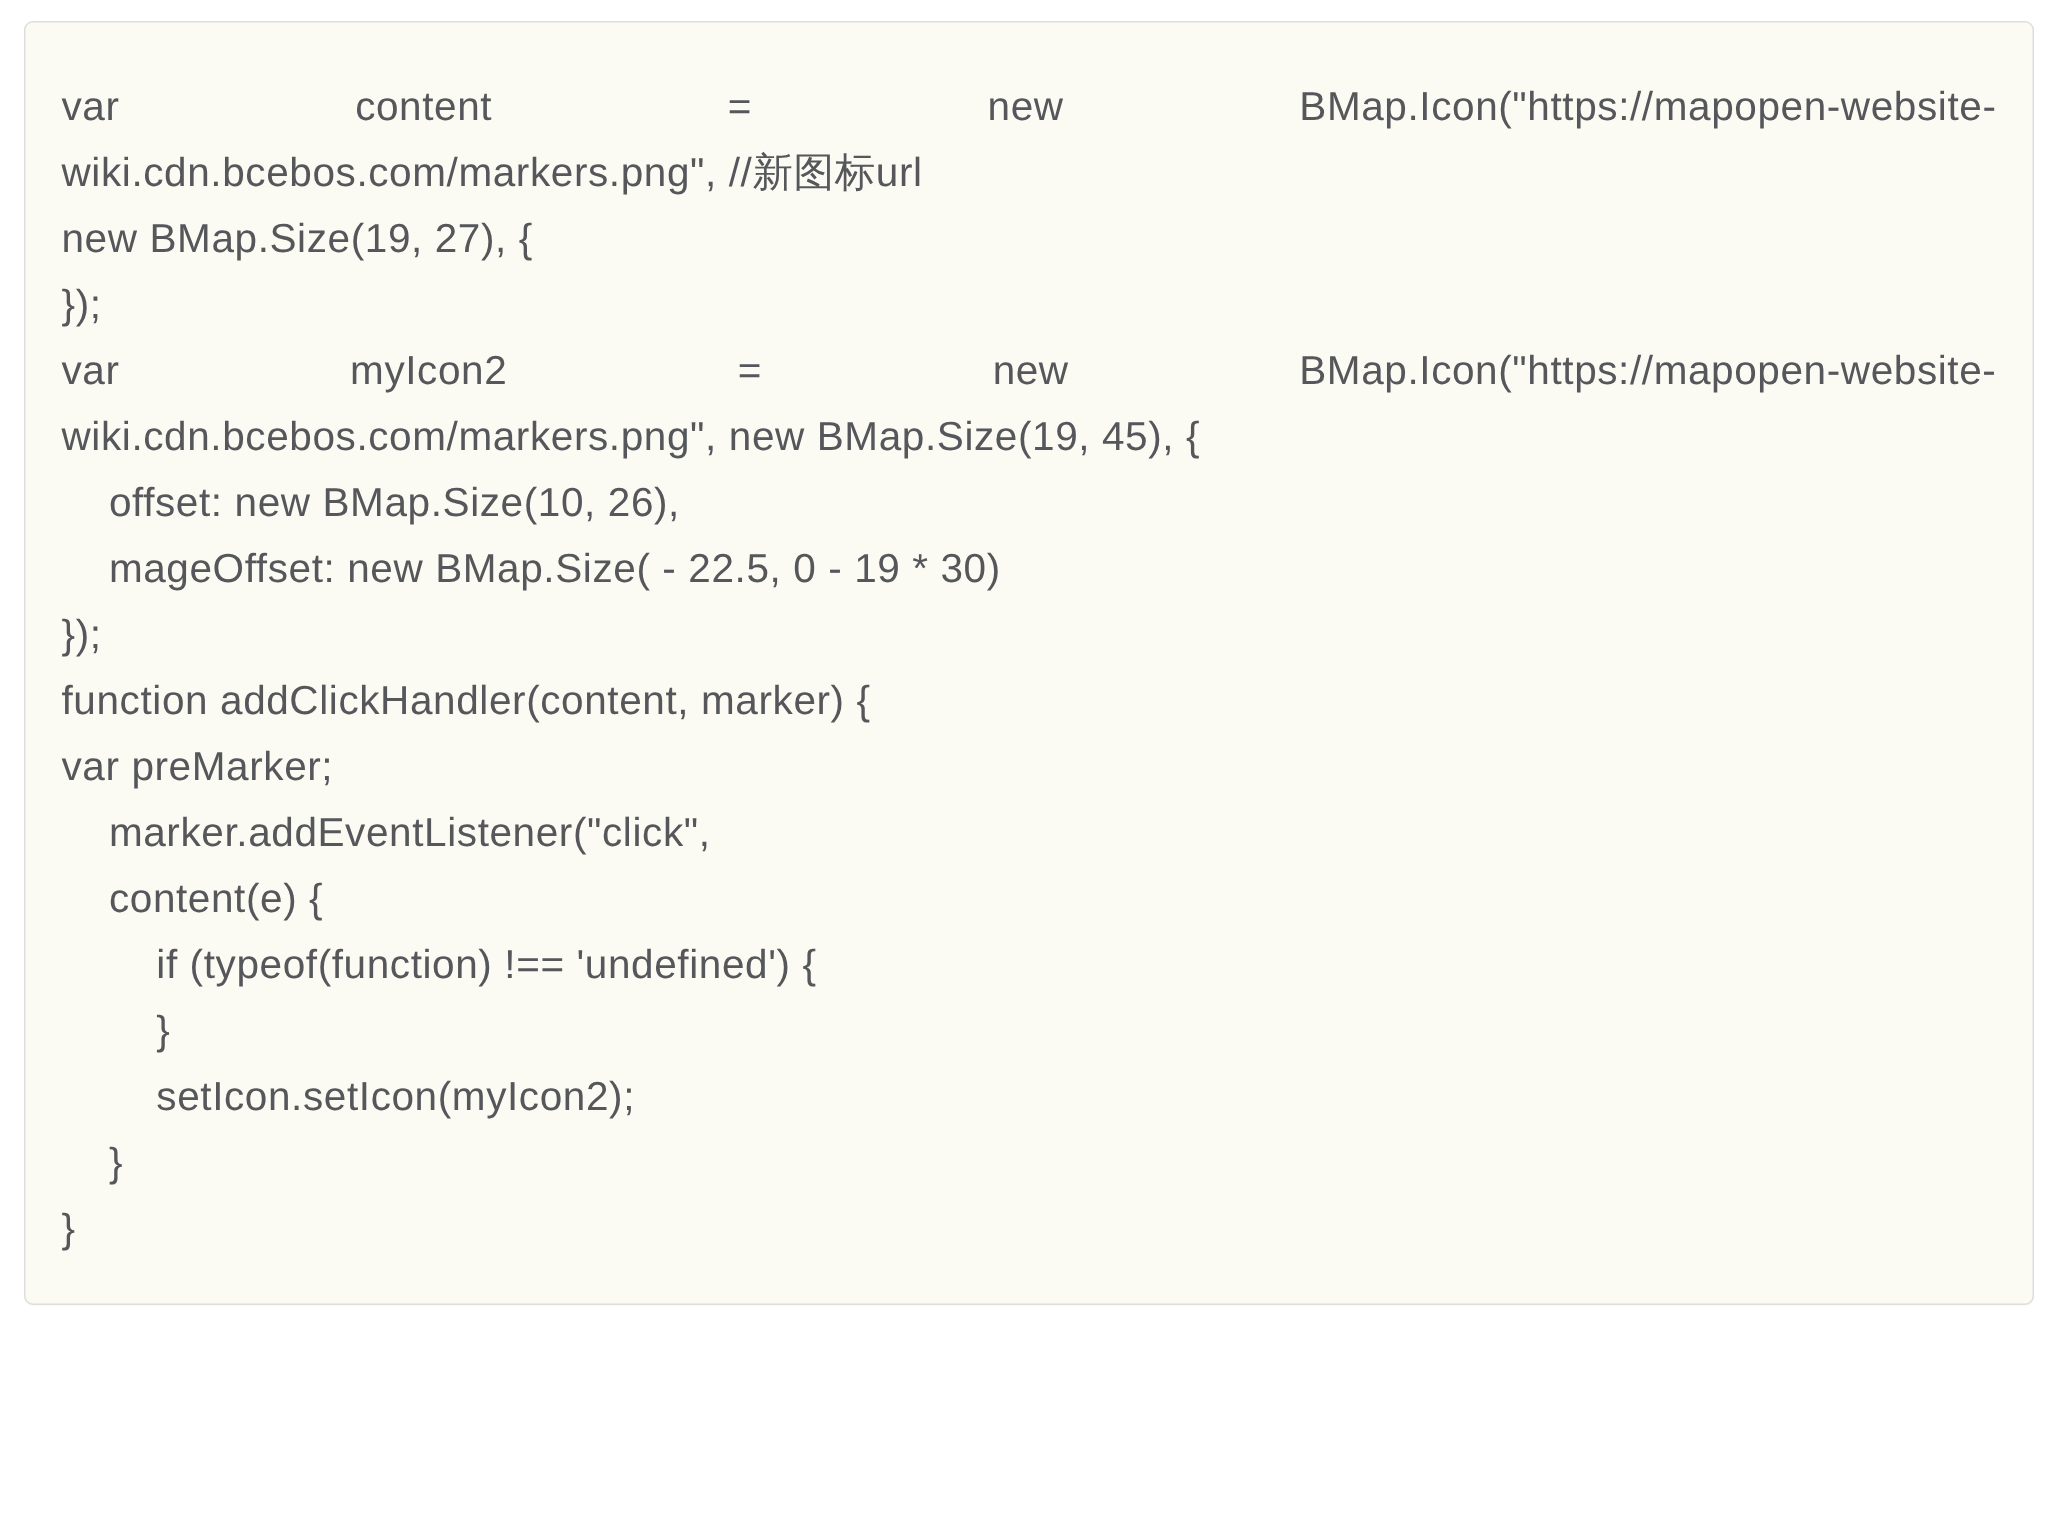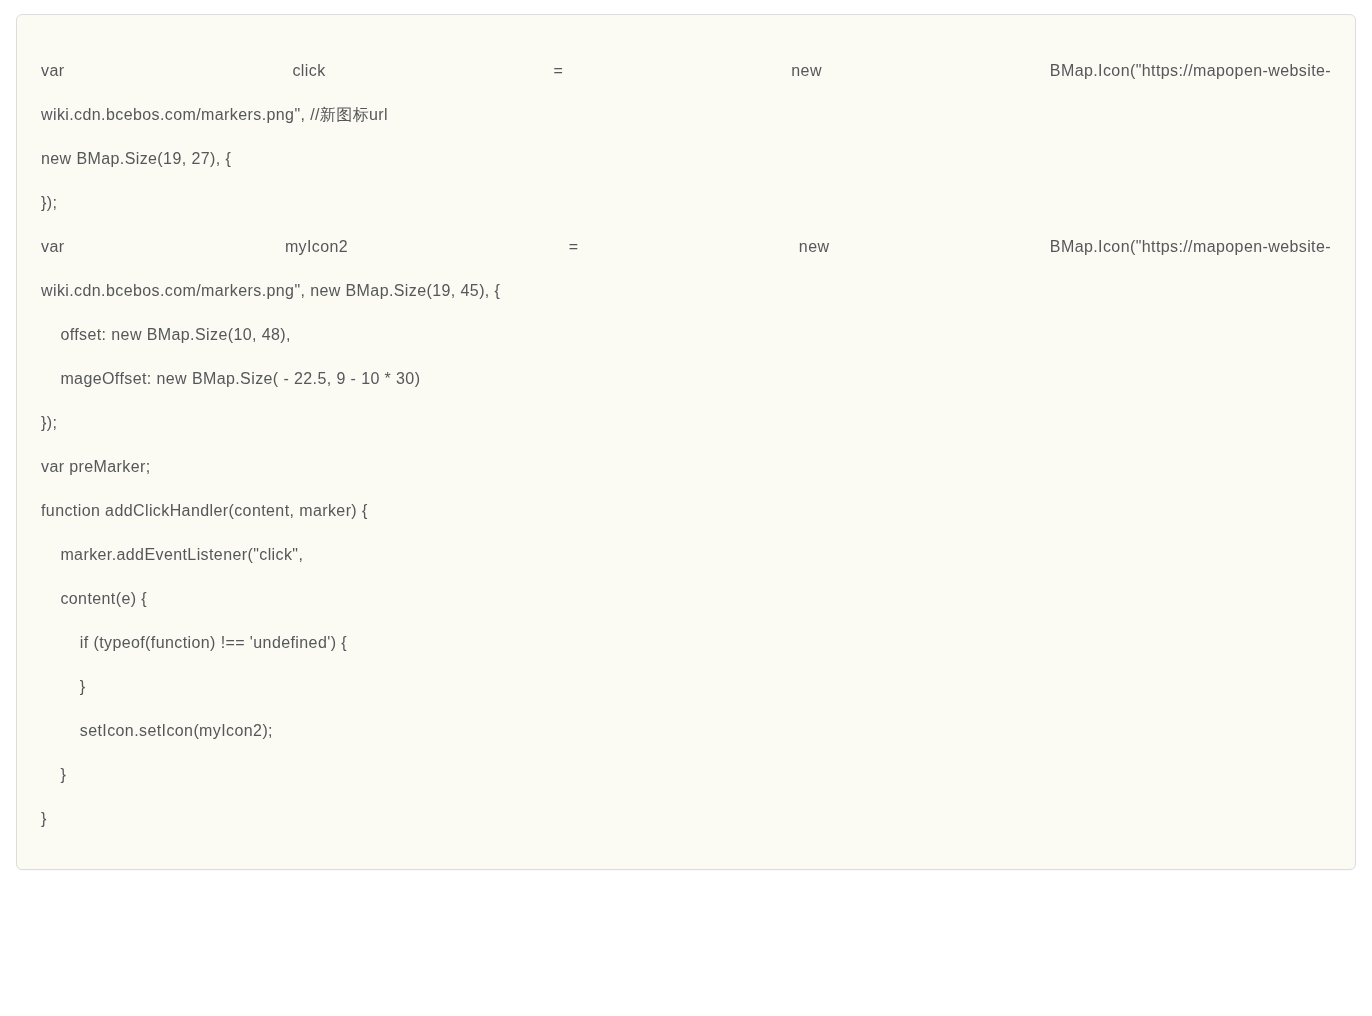--- a/index.html
+++ b/index.html
@@ -14,21 +14,21 @@
     .code-block {
       margin: 14px 16px 14px 16px;
       background: #fbfbf3;
       border: 1px solid #dddddd;
       border-radius: 6px;
       padding: 34px 24px 28px 24px;
       box-shadow: 0 1px 0 rgba(0,0,0,0.02);
     }
     .code-line {
       font-family: -apple-system, BlinkMacSystemFont, "SF Pro Text", "Helvetica Neue", Arial, "PingFang SC", "Microsoft YaHei", sans-serif;
-      font-size: 16px;
+      font-size: 27px;
       color: #56575b;
       line-height: 44px;
       letter-spacing: 0.4px;
       white-space: pre;
     }
     .justified {
       display: flex;
       justify-content: space-between;
       width: 100%;
     }
@@ -38,31 +38,31 @@
       color: inherit;
       line-height: inherit;
       letter-spacing: inherit;
     }
   </style>
 </head>
 <body>
 
 <div class="code-block">
 
-<div class="code-line justified"><span>var</span><span>click</span><span>=</span><span>new</span><span>BMap.Icon("https://mapopen-website-</span></div>
+<div class="code-line justified"><span>var</span><span>content</span><span>=</span><span>new</span><span>BMap.Icon("https://mapopen-website-</span></div>
     <div class="code-line">wiki.cdn.bcebos.com/markers.png", //新图标url</div>
     <div class="code-line">new BMap.Size(19, 27), {</div>
     <div class="code-line">});</div>
     <div class="code-line justified"><span>var</span><span>myIcon2</span><span>=</span><span>new</span><span>BMap.Icon("https://mapopen-website-</span></div>
     <div class="code-line">wiki.cdn.bcebos.com/markers.png", new BMap.Size(19, 45), {</div>
-    <div class="code-line">    offset: new BMap.Size(10, 48),</div>
-    <div class="code-line">    mageOffset: new BMap.Size( - 22.5, 9 - 10 * 30)</div>
+    <div class="code-line">    offset: new BMap.Size(10, 26),</div>
+    <div class="code-line">    mageOffset: new BMap.Size( - 22.5, 0 - 19 * 30)</div>
     <div class="code-line">});</div>
+    <div class="code-line">function addClickHandler(content, marker) {</div>
     <div class="code-line">var preMarker;</div>
-    <div class="code-line">function addClickHandler(content, marker) {</div>
     <div class="code-line">    marker.addEventListener("click",</div>
     <div class="code-line">    content(e) {</div>
     <div class="code-line">        if (typeof(function) !== 'undefined') {</div>
     <div class="code-line">        }</div>
     <div class="code-line">        setIcon.setIcon(myIcon2);</div>
     <div class="code-line">    }</div>
     <div class="code-line">}</div>
   </div>
 
 </body></html>

